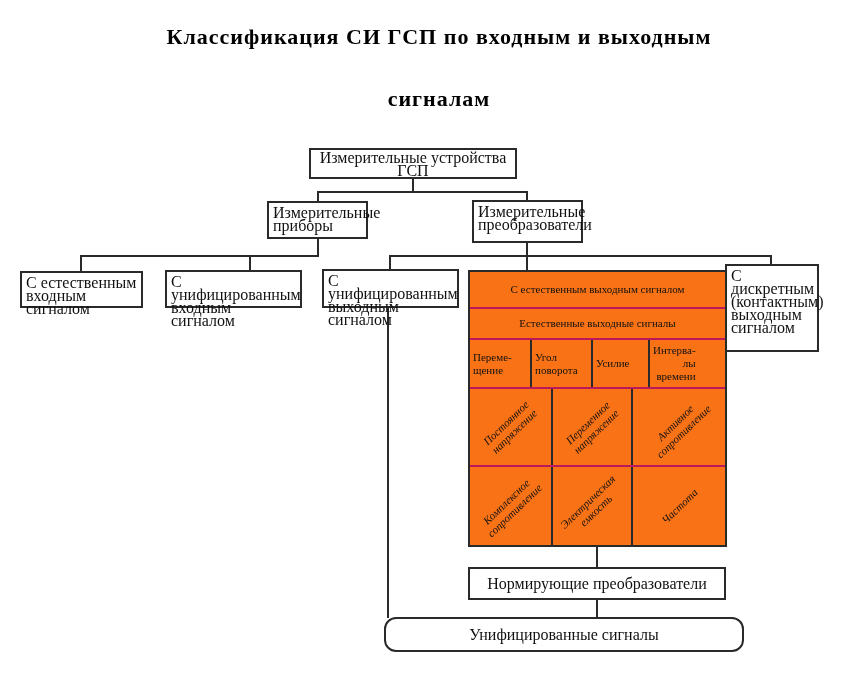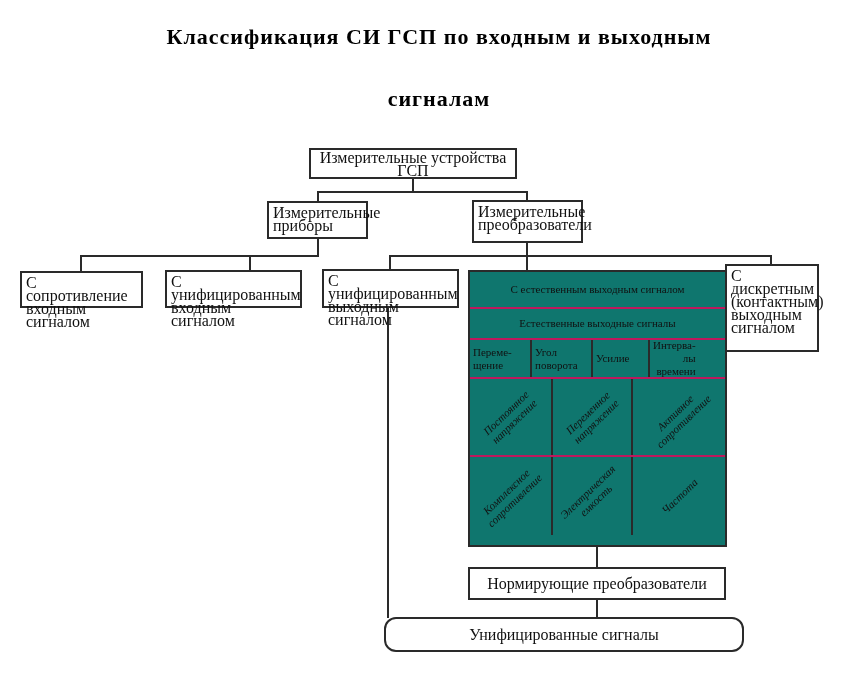--- a/index.html
+++ b/index.html
@@ -66,39 +66,39 @@
   #node-normalizing     { left: 468px; top: 567px; width: 258px; height: 33px; }
   #node-unified-signals { left: 384px; top: 617px; width: 360px; height: 35px; border-radius: 12px; }
 
   
   #bigbox {
     position: absolute;
     left: 468px; top: 270px;
     width: 259px; height: 277px;
     box-sizing: border-box;
     border: 2px solid #2a2a2a;
-    background: #0f766e;
+    background: #f97316;
     z-index: 3;
     display: flex;
     flex-direction: column;
     color: #111111;
     font-size: 11px;
     line-height: 13px;
   }
   .bb-row {
     box-sizing: border-box;
     border-top: 2px solid #be185d;
     display: flex;
     flex-shrink: 0;
   }
   .bb-row.first { border-top: none; }
   .bb-row.center-row { align-items: center; justify-content: center; text-align: center; }
   #bb-header { height: 35px; }
   #bb-natural-row { height: 31px; }
-  #bb-quantities { height: 39px; }
+  #bb-quantities { height: 49px; }
   #bb-diag1 { height: 78px; }
   #bb-diag2 { height: 80px; }
   .bb-cell {
     box-sizing: border-box;
     border-left: 2px solid #2a2a2a;
     display: flex;
     align-items: center;
     padding-left: 3px;
     white-space: pre-line;
     overflow: hidden;
@@ -154,21 +154,21 @@
   </svg>
 
   <div class="box center" id="node-root">Измерительные устройства ГСП</div>
 
   <div class="box" id="node-instruments">Измерительные
 приборы</div>
 
   <div class="box" id="node-transducers">Измерительные
 преобразователи</div>
 
-  <div class="box" id="node-natural-input">С сопротивление
+  <div class="box" id="node-natural-input">С естественным
 входным сигналом</div>
 
   <div class="box" id="node-unified-input">С унифицированным
 входным сигналом</div>
 
   <div class="box" id="node-unified-output">С унифицированным
 выходным сигналом</div>
 
   <div id="bigbox">
     <div class="bb-row first center-row" id="bb-header">С естественным выходным сигналом</div>

